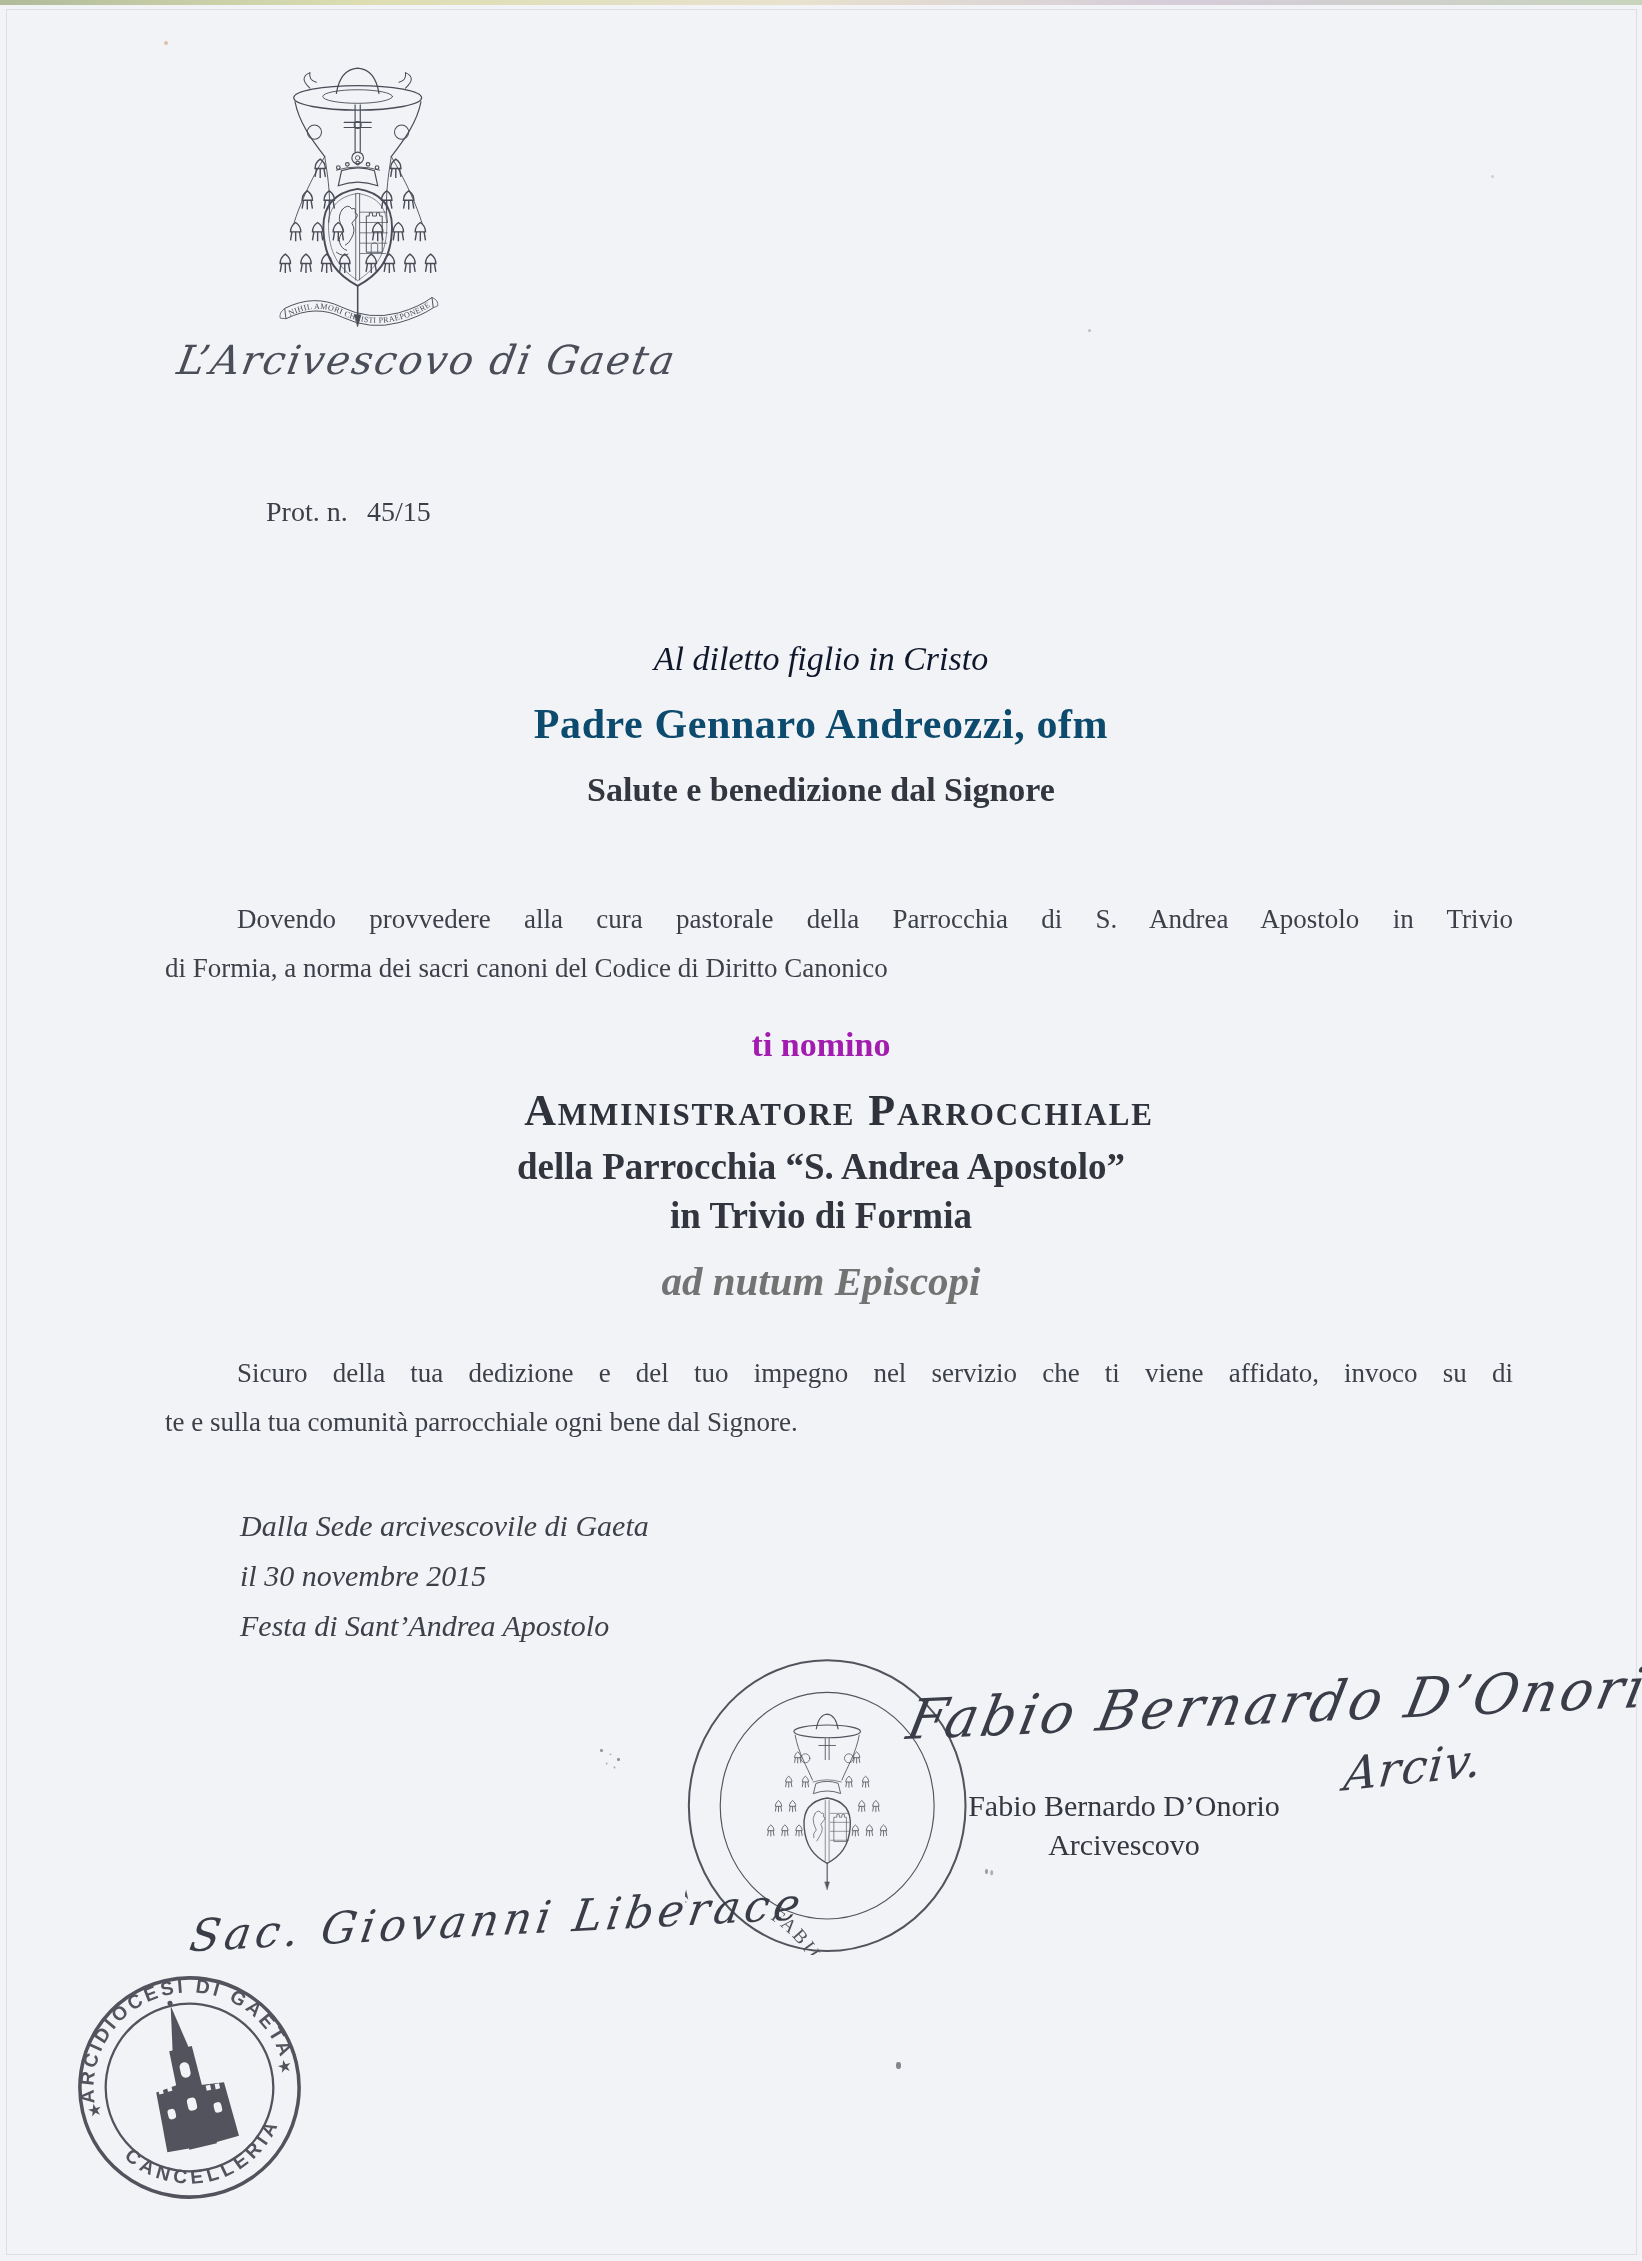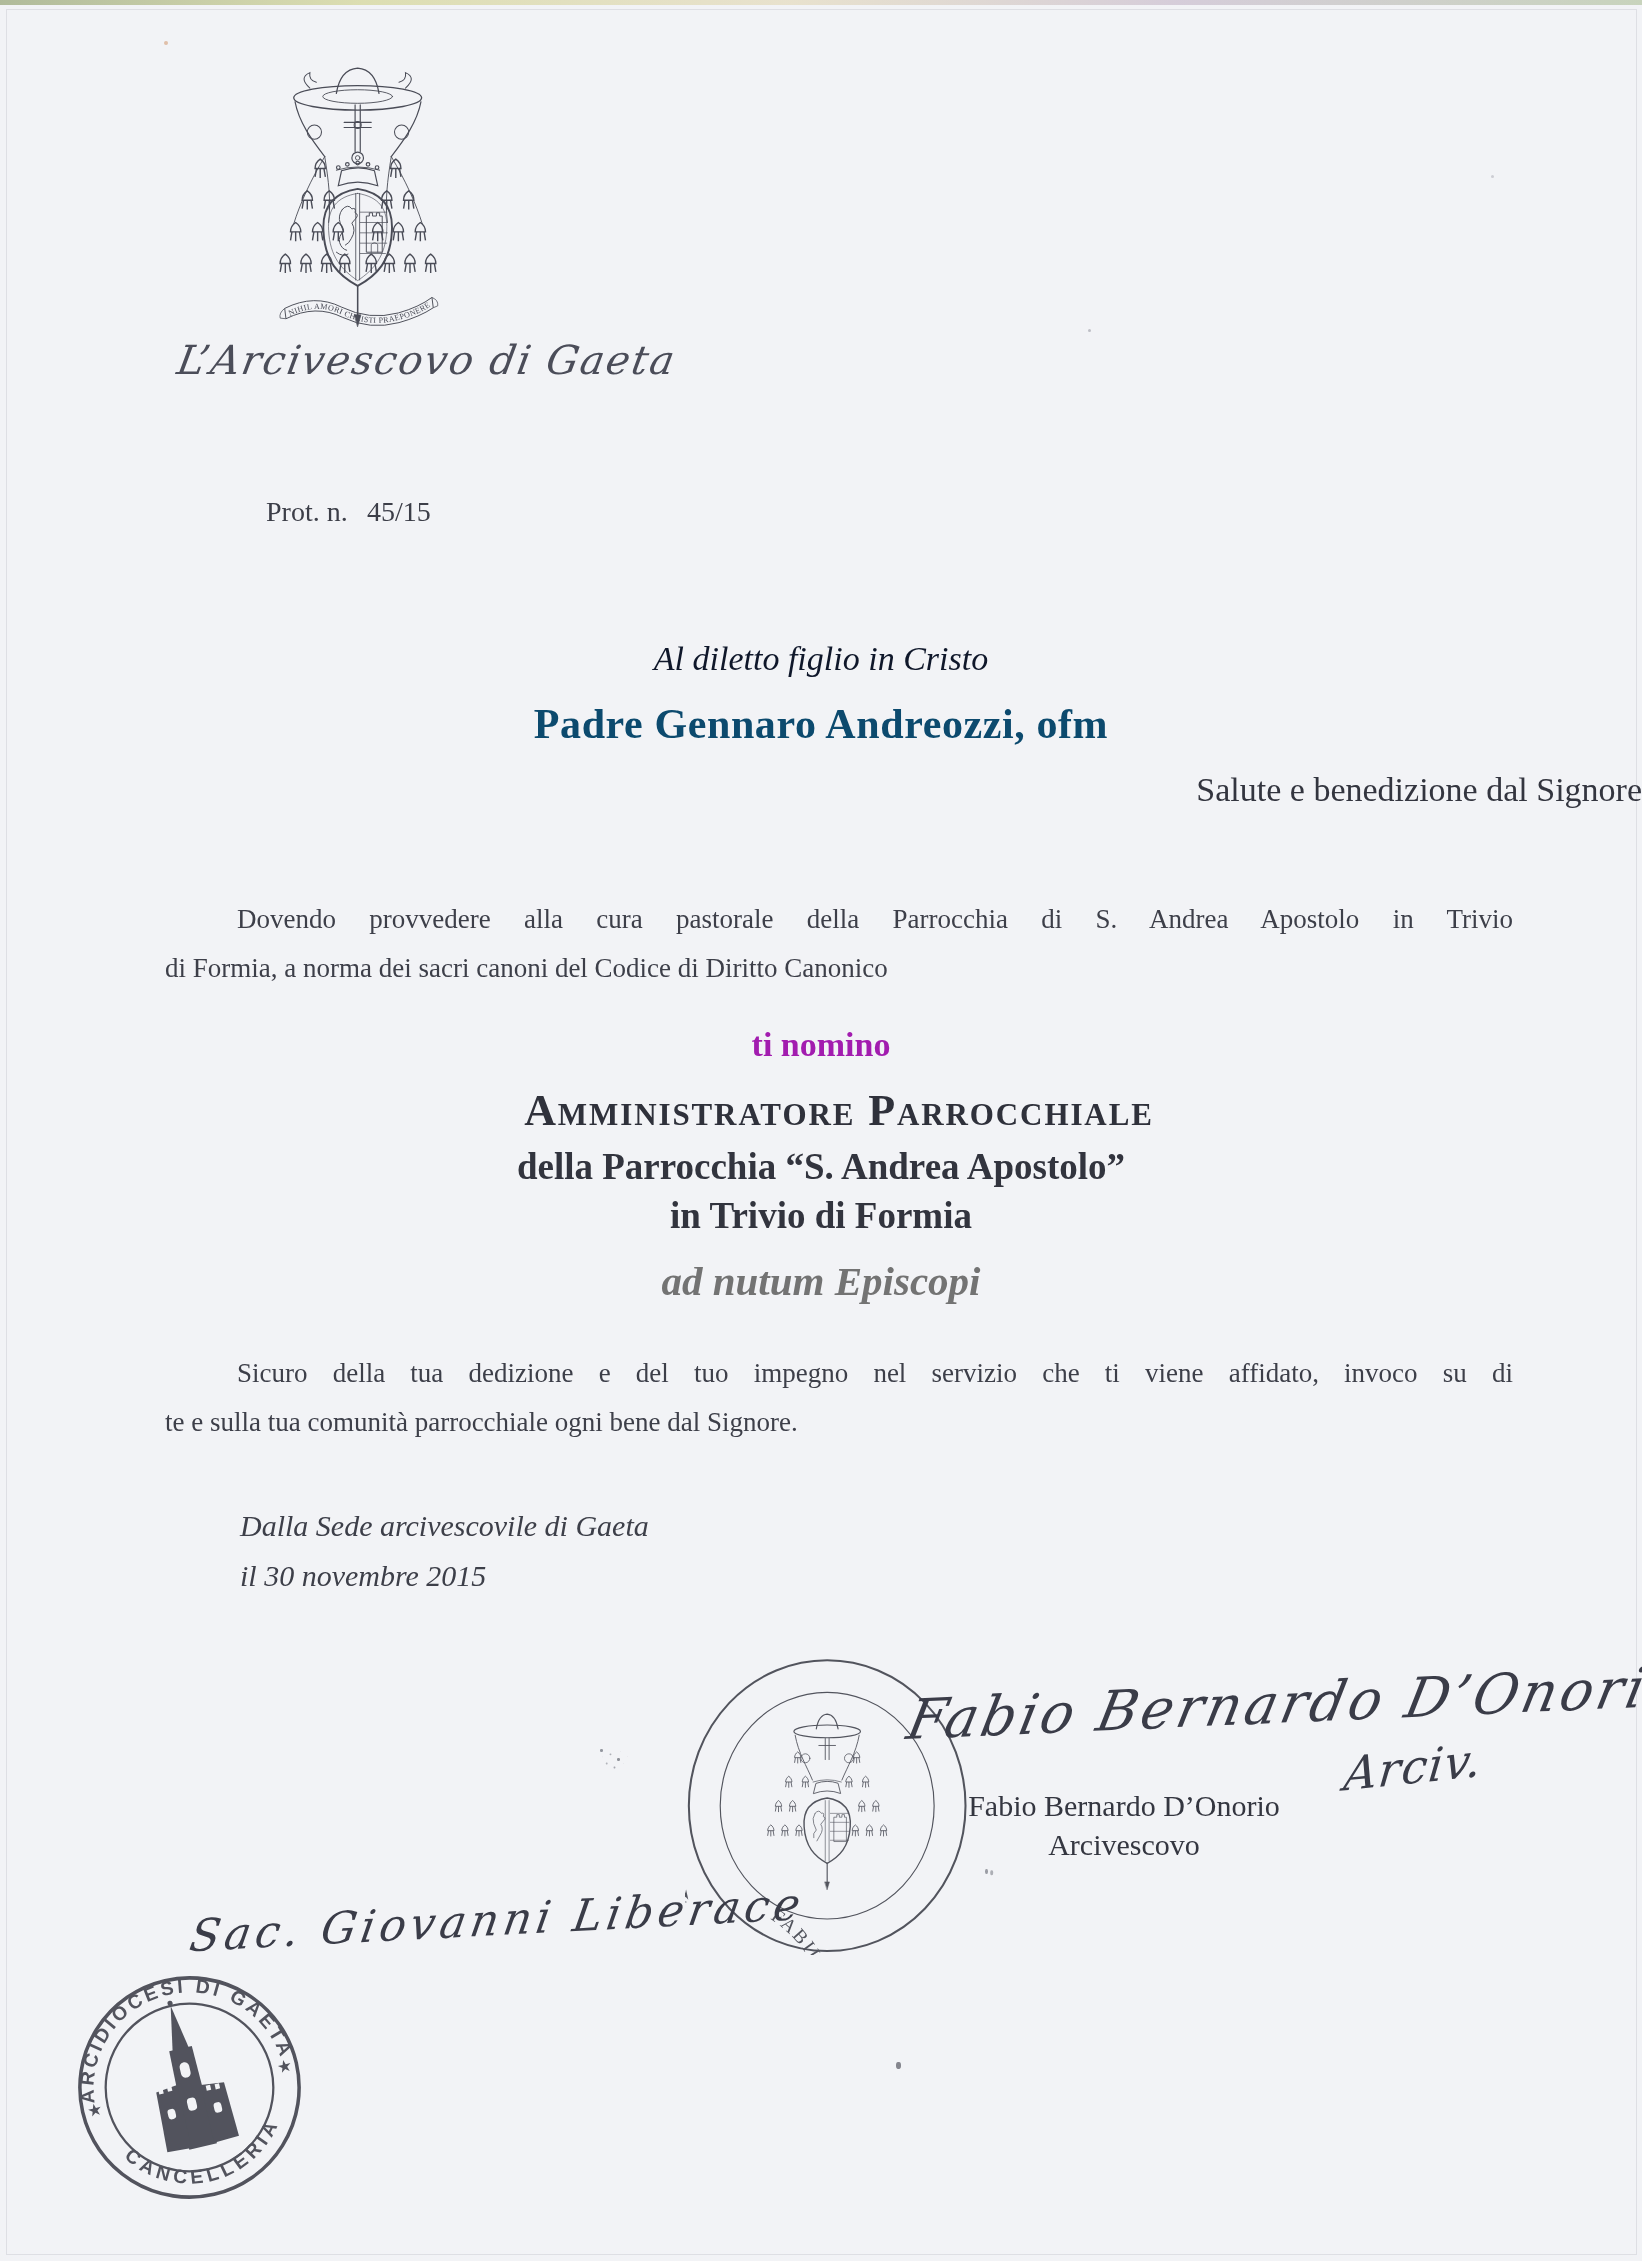--- a/index.html
+++ b/index.html
@@ -23,21 +23,21 @@
     font-family:"DejaVu Serif",serif;font-style:italic;
     font-size:40px;letter-spacing:1.9px;color:#4b4d59;
     transform:skewX(-10deg);white-space:nowrap;
   }
   .protocol{position:absolute;left:266px;top:496px;font-size:28px;color:#3c3e48;}
   .prot-num{margin-left:19.3px;}
   
   .c{position:absolute;left:0;width:1642px;text-align:center;margin:0;white-space:nowrap;}
   .salut1{top:640px;font-size:34px;font-style:italic;color:#0f172a;}
   .salut2{top:700px;font-size:42px;font-weight:bold;color:#0c4a6e;letter-spacing:0.6px;}
-  .salut3{top:771px;font-size:34px;font-weight:normal;color:#33353f;text-align:right;}
+  .salut3{top:771px;font-size:34px;font-weight:bold;color:#33353f;}
   .nomino{top:1026px;font-size:34px;font-weight:bold;color:#a21caf;}
   .appt1{top:1085px;font-size:44px;font-weight:bold;font-variant:small-caps;letter-spacing:1.9px;color:#2f313b;padding-left:18px;}
   .appt2{top:1145px;font-size:37px;font-weight:bold;color:#32343e;}
   .appt3{top:1194px;font-size:37px;font-weight:bold;color:#32343e;}
   .latin{top:1257px;font-size:41px;font-weight:bold;font-style:italic;color:#737373;}
   
   .para{position:absolute;left:165px;width:1348px;margin:0;}
   .pline{font-size:27px;line-height:49px;color:#3d3f49;}
   .ind{text-indent:72px;}
   .j{text-align:justify;text-align-last:justify;}
@@ -191,20 +191,21 @@
   <div class="c latin">ad nutum Episcopi</div>
 
   <div class="para p2">
     <div class="pline ind j">Sicuro della tua dedizione e del tuo impegno nel servizio che ti viene affidato, invoco su di</div>
     <div class="pline">te e sulla tua comunità parrocchiale ogni bene dal Signore.</div>
   </div>
 
   <div class="dateline">
     <div>Dalla Sede arcivescovile di Gaeta</div>
     <div>il 30 novembre 2015</div>
+    <div>Festa di Sant’Andrea Apostolo</div>
   </div>
 
   <svg class="seal" viewBox="0 0 445 465">
     <ellipse cx="222" cy="232" rx="216" ry="227" fill="none" stroke="#454751" stroke-width="3.2"></ellipse>
     <ellipse cx="222" cy="232" rx="167" ry="177" fill="none" stroke="#454751" stroke-width="1.8"></ellipse>
     <path id="sealRing" d="M132.8 408.6 A190 200 0 1 1 124.1 403.4" fill="none"></path>
     <text class="ring-text">
       <textPath href="#sealRing">FABIUS BERNARDUS D’ONORIO ARCHIEPISCOPUS CAIETANUS ✠</textPath>
     </text>
     <g stroke="#464852" fill="none" stroke-width="1.8" stroke-linecap="round">

